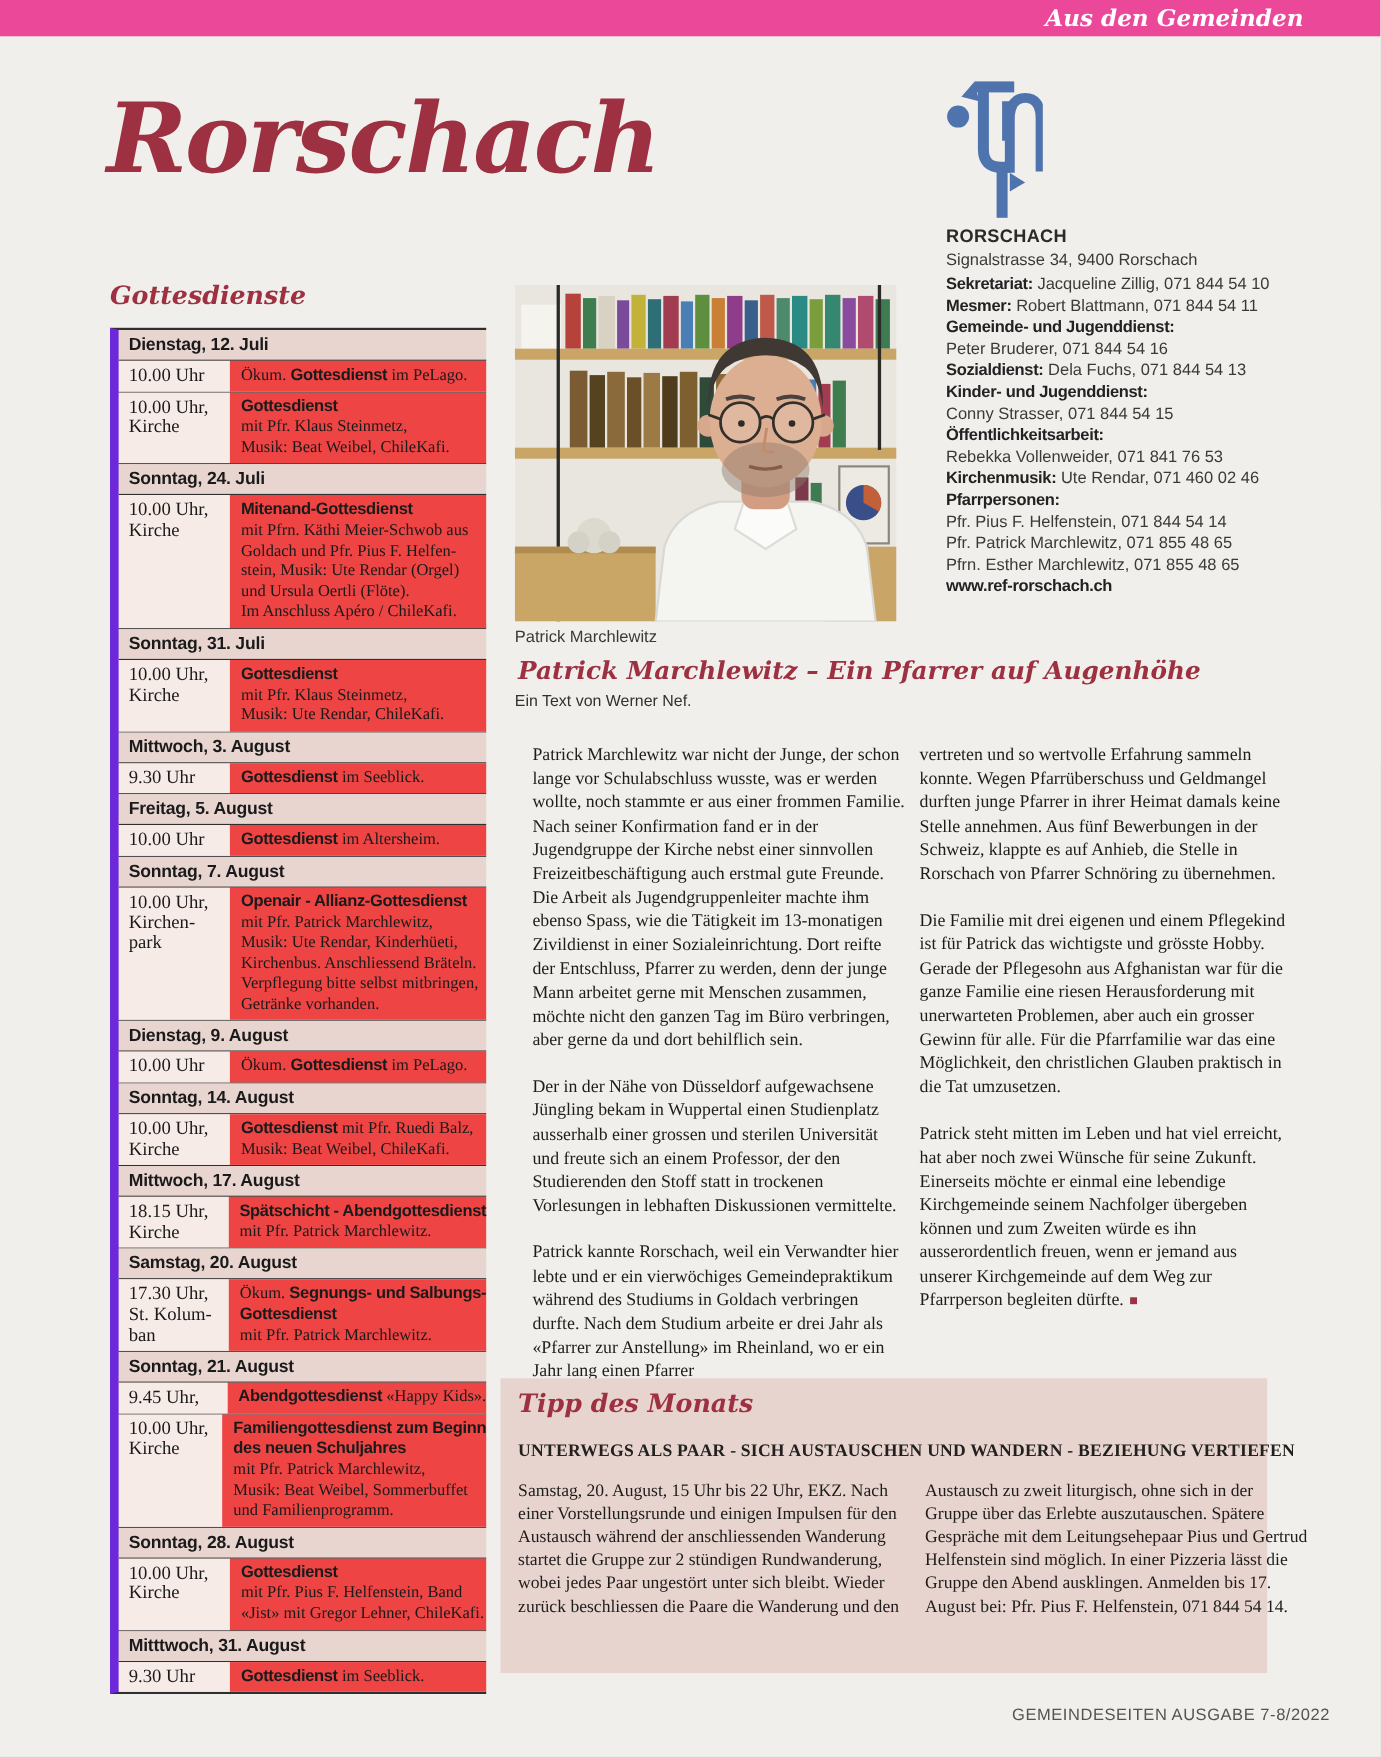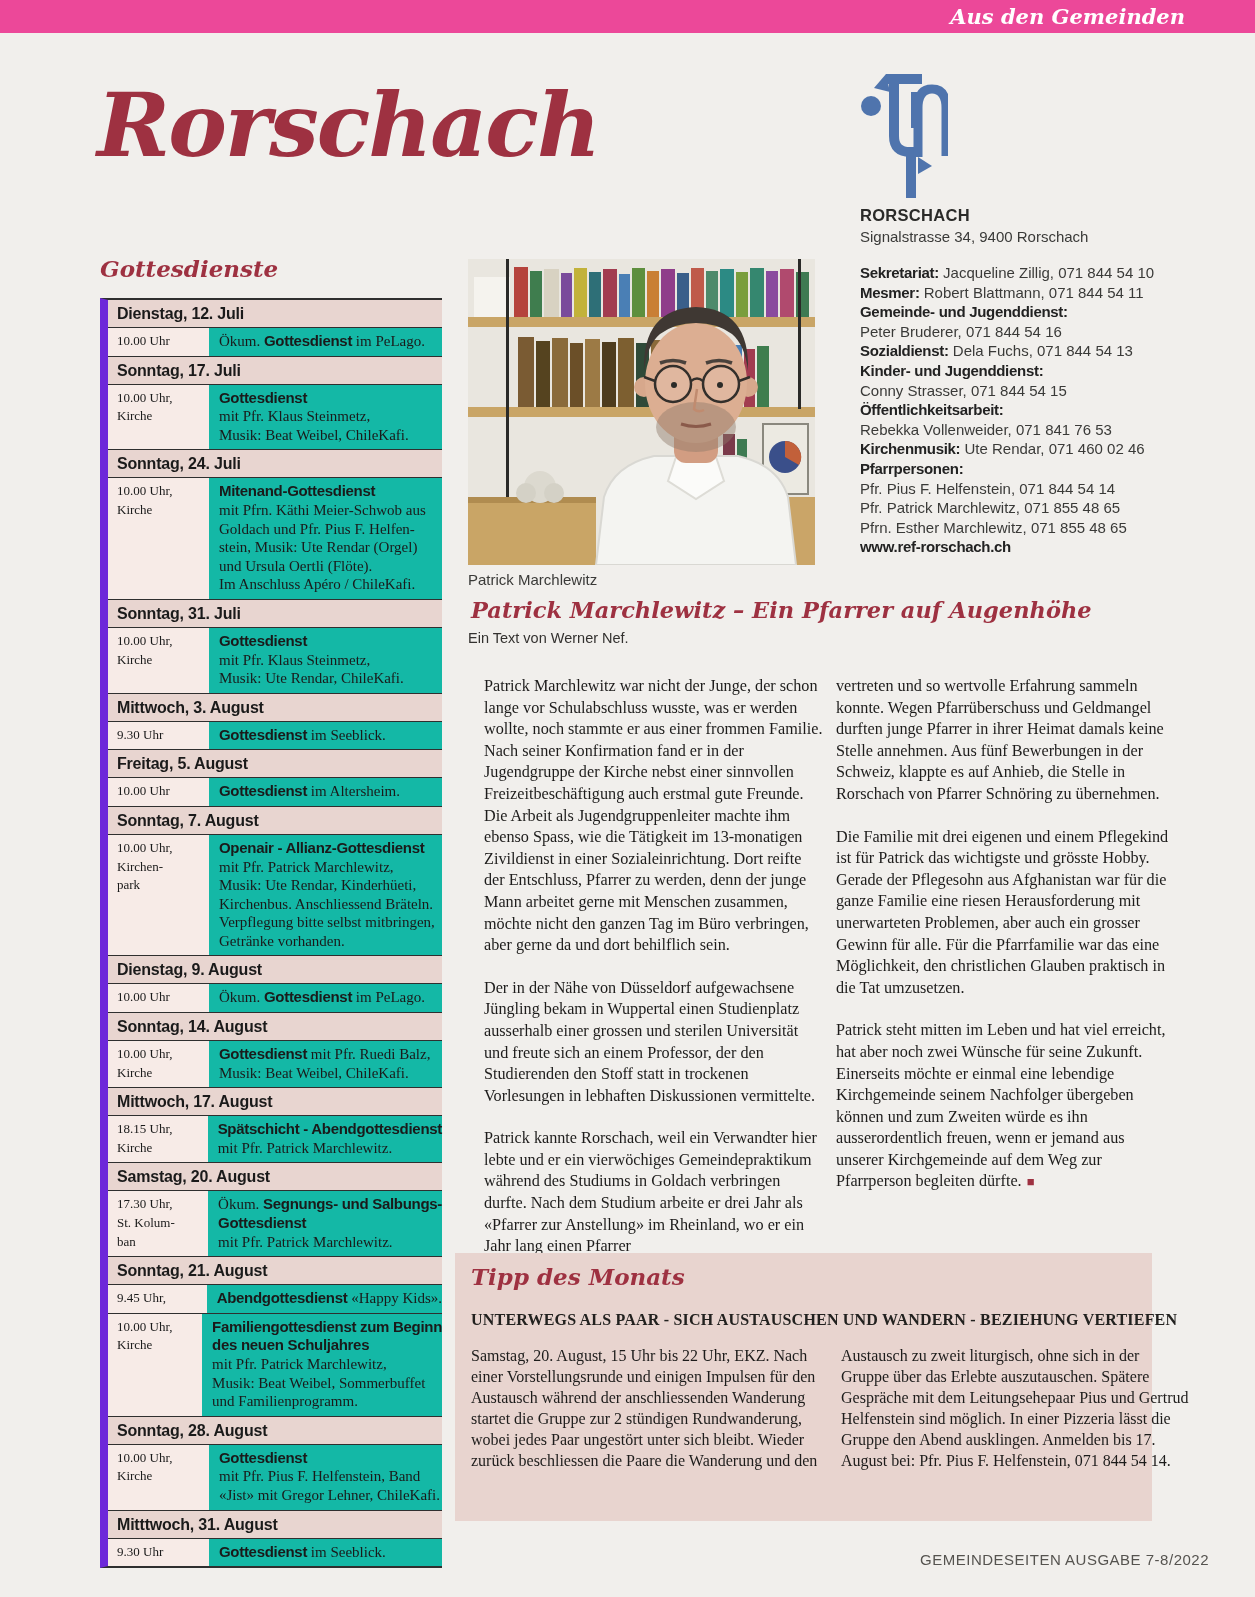--- a/index.html
+++ b/index.html
@@ -15,37 +15,37 @@
   .page-title{position:absolute;left:97px;top:70px;margin:0;color:#9e3141;
     font-family:"DejaVu Serif",serif;font-style:italic;font-weight:bold;
     font-size:88px;line-height:110px;letter-spacing:-2px;}
 
   
   .logo{position:absolute;left:856px;top:62px;width:92px;height:142px;}
 
   
   .contact{position:absolute;left:860px;top:206px;width:345px;color:#2a2a28;}
   .contact .org{font-weight:bold;font-size:16.5px;letter-spacing:.3px;margin-bottom:3px;}
-  .contact .addr{font-size:15px;margin-bottom:18px;color:#3a3a38;}
+  .contact .addr{font-size:15px;margin-bottom:4px;color:#3a3a38;}
   .contact-lines div{font-size:15px;line-height:19.6px;white-space:nowrap;color:#3a3a38;}
   .contact-lines .bseg{font-weight:bold;color:#222;}
 
   
   .gd{position:absolute;left:100px;top:255px;width:342px;}
   .gd h2{margin:0 0 16px 0;color:#9e3141;font-family:"DejaVu Serif",serif;
     font-style:italic;font-weight:bold;font-size:23px;}
   .gd-table{border-left:8px solid #6d28d9;border-top:2px solid #2f2f2f;border-bottom:2px solid #2f2f2f;}
   .date-row{background:#e8d5d0;border-bottom:1px solid #2f2f2f;padding:4px 10px 4px 9px;
     font-weight:bold;font-size:16px;line-height:19px;color:#1a1a1a;letter-spacing:-0.2px;}
   .data-row{display:flex;border-bottom:1px solid #2f2f2f;}
   .data-row:last-child{border-bottom:none;}
   .time-cell{width:88px;background:#f7ebe7;padding:4px 4px 5px 9px;
-    font-family:"Liberation Serif",serif;font-size:13px;line-height:18.6px;color:#1a1a1a;}
+    font-family:"Liberation Serif",serif;font-size:17px;line-height:18.6px;color:#1a1a1a;}
   .time-cell div{white-space:nowrap;}
-  .desc-cell{flex:1;background:#14b8a6;padding:4px 0 5px 10px;
+  .desc-cell{flex:1;background:#ef4444;padding:4px 0 5px 10px;
     font-family:"Liberation Serif",serif;font-size:15px;line-height:18.6px;color:#1a1a1a;}
   .desc-cell div{white-space:nowrap;}
   .bseg{font-family:"Liberation Sans",sans-serif;font-weight:bold;letter-spacing:-0.3px;}
 
   
   .photo{position:absolute;left:468px;top:259px;width:347px;height:306px;}
   .caption{position:absolute;left:468px;top:571px;font-size:15px;color:#3a3a38;}
   .art-title{position:absolute;left:468px;top:594px;margin:3px;color:#9e3141;
     font-family:"DejaVu Serif",serif;font-style:italic;font-weight:bold;font-size:22.5px;}
   .byline{position:absolute;left:468px;top:630px;font-size:14.5px;color:#33312f;}
@@ -120,21 +120,20 @@
     <div class="gd-table">
         <div class="date-row">Dienstag, 12. Juli</div>
         <div class="data-row">
           <div class="time-cell">
             <div>10.00 Uhr</div>
           </div>
           <div class="desc-cell">
             <div><span>Ökum. </span><span class="bseg">Gottesdienst</span><span> im PeLago.</span></div>
           </div>
         </div>
-        <div class="date-row">Sonntag, 17. Juli</div>
         <div class="data-row">
           <div class="time-cell">
             <div>10.00 Uhr,</div>
             <div>Kirche</div>
           </div>
           <div class="desc-cell">
             <div><span class="bseg">Gottesdienst</span></div>
             <div><span>mit Pfr. Klaus Steinmetz,</span></div>
             <div><span>Musik: Beat Weibel, ChileKafi.</span></div>
           </div>

